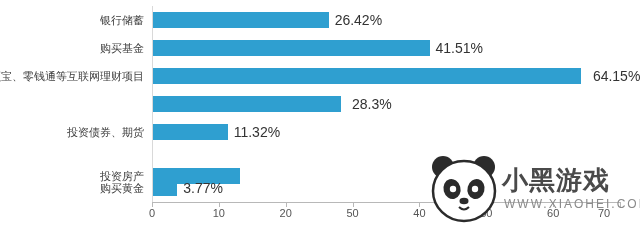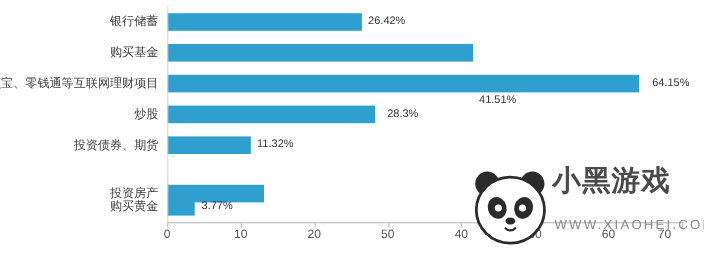--- a/index.html
+++ b/index.html
@@ -49,21 +49,21 @@
     left:0;
     top:6px;
     height:16px;
     background:#2f9fd0;
   }
   .val-label{
     position:absolute;
     top:0;
     height:28px;
     line-height:28px;
-    font-size:10px;
+    font-size:14px;
     color:#333333;
     white-space:nowrap;
     margin-left:6px;
     text-align:center;
   }
   .axis-line{
     position:absolute;
     left:152px;
     top:202px;
     width:469px;
@@ -97,21 +97,21 @@
     position:absolute;
     right:4px;
     bottom:2px;
     width:210px;
     height:82px;
     pointer-events:none;
   }
   .wm-text{
     position:absolute;
     left:76px;
-    top:2px;
+    top:18px;
     font-size:26px;
     font-weight:bold;
     color:#4a4a4a;
     letter-spacing:1px;
     font-family:"DejaVu Sans",sans-serif;
     white-space:nowrap;
   }
   .wm-url{
     position:absolute;
     left:78px;
@@ -137,29 +137,28 @@
   <div class="plot-area">
     <div class="rows" id="rows">
         <div class="row" style="top: 0px;">
           <div class="cat-label">银行储蓄</div>
           <div class="bar" style="width: 176.637px; background: rgb(47, 159, 208);"></div>
           <div class="val-label" style="left: 176.637px;">26.42%</div>
         </div>
         <div class="row" style="top: 28px;">
           <div class="cat-label">购买基金</div>
           <div class="bar" style="width: 277.524px; background: rgb(47, 159, 208);"></div>
-          <div class="val-label" style="left: 277.524px; margin-top: 44px;">41.51%</div>
+          <div class="val-label" style="left: 277.524px;">41.51%</div>
         </div>
         <div class="row" style="top: 56px;">
           <div class="cat-label">余额宝、零钱通等互联网理财项目</div>
           <div class="bar" style="width: 428.889px; background: rgb(47, 159, 208);"></div>
           <div class="val-label" style="left: 428.889px; margin-left: 12px;">64.15%</div>
         </div>
         <div class="row" style="top: 84px;">
-          <div class="cat-label">炒股</div>
           <div class="bar" style="width: 189.206px; background: rgb(47, 159, 208);"></div>
           <div class="val-label" style="left: 194px;">28.3%</div>
         </div>
         <div class="row" style="top: 112px;">
           <div class="cat-label">投资债券、期货</div>
           <div class="bar" style="width: 75.6823px; background: rgb(47, 159, 208);"></div>
           <div class="val-label" style="left: 75.6823px;">11.32%</div>
         </div>
         <div class="row" style="top: 156px;">
           <div class="cat-label">投资房产</div>

